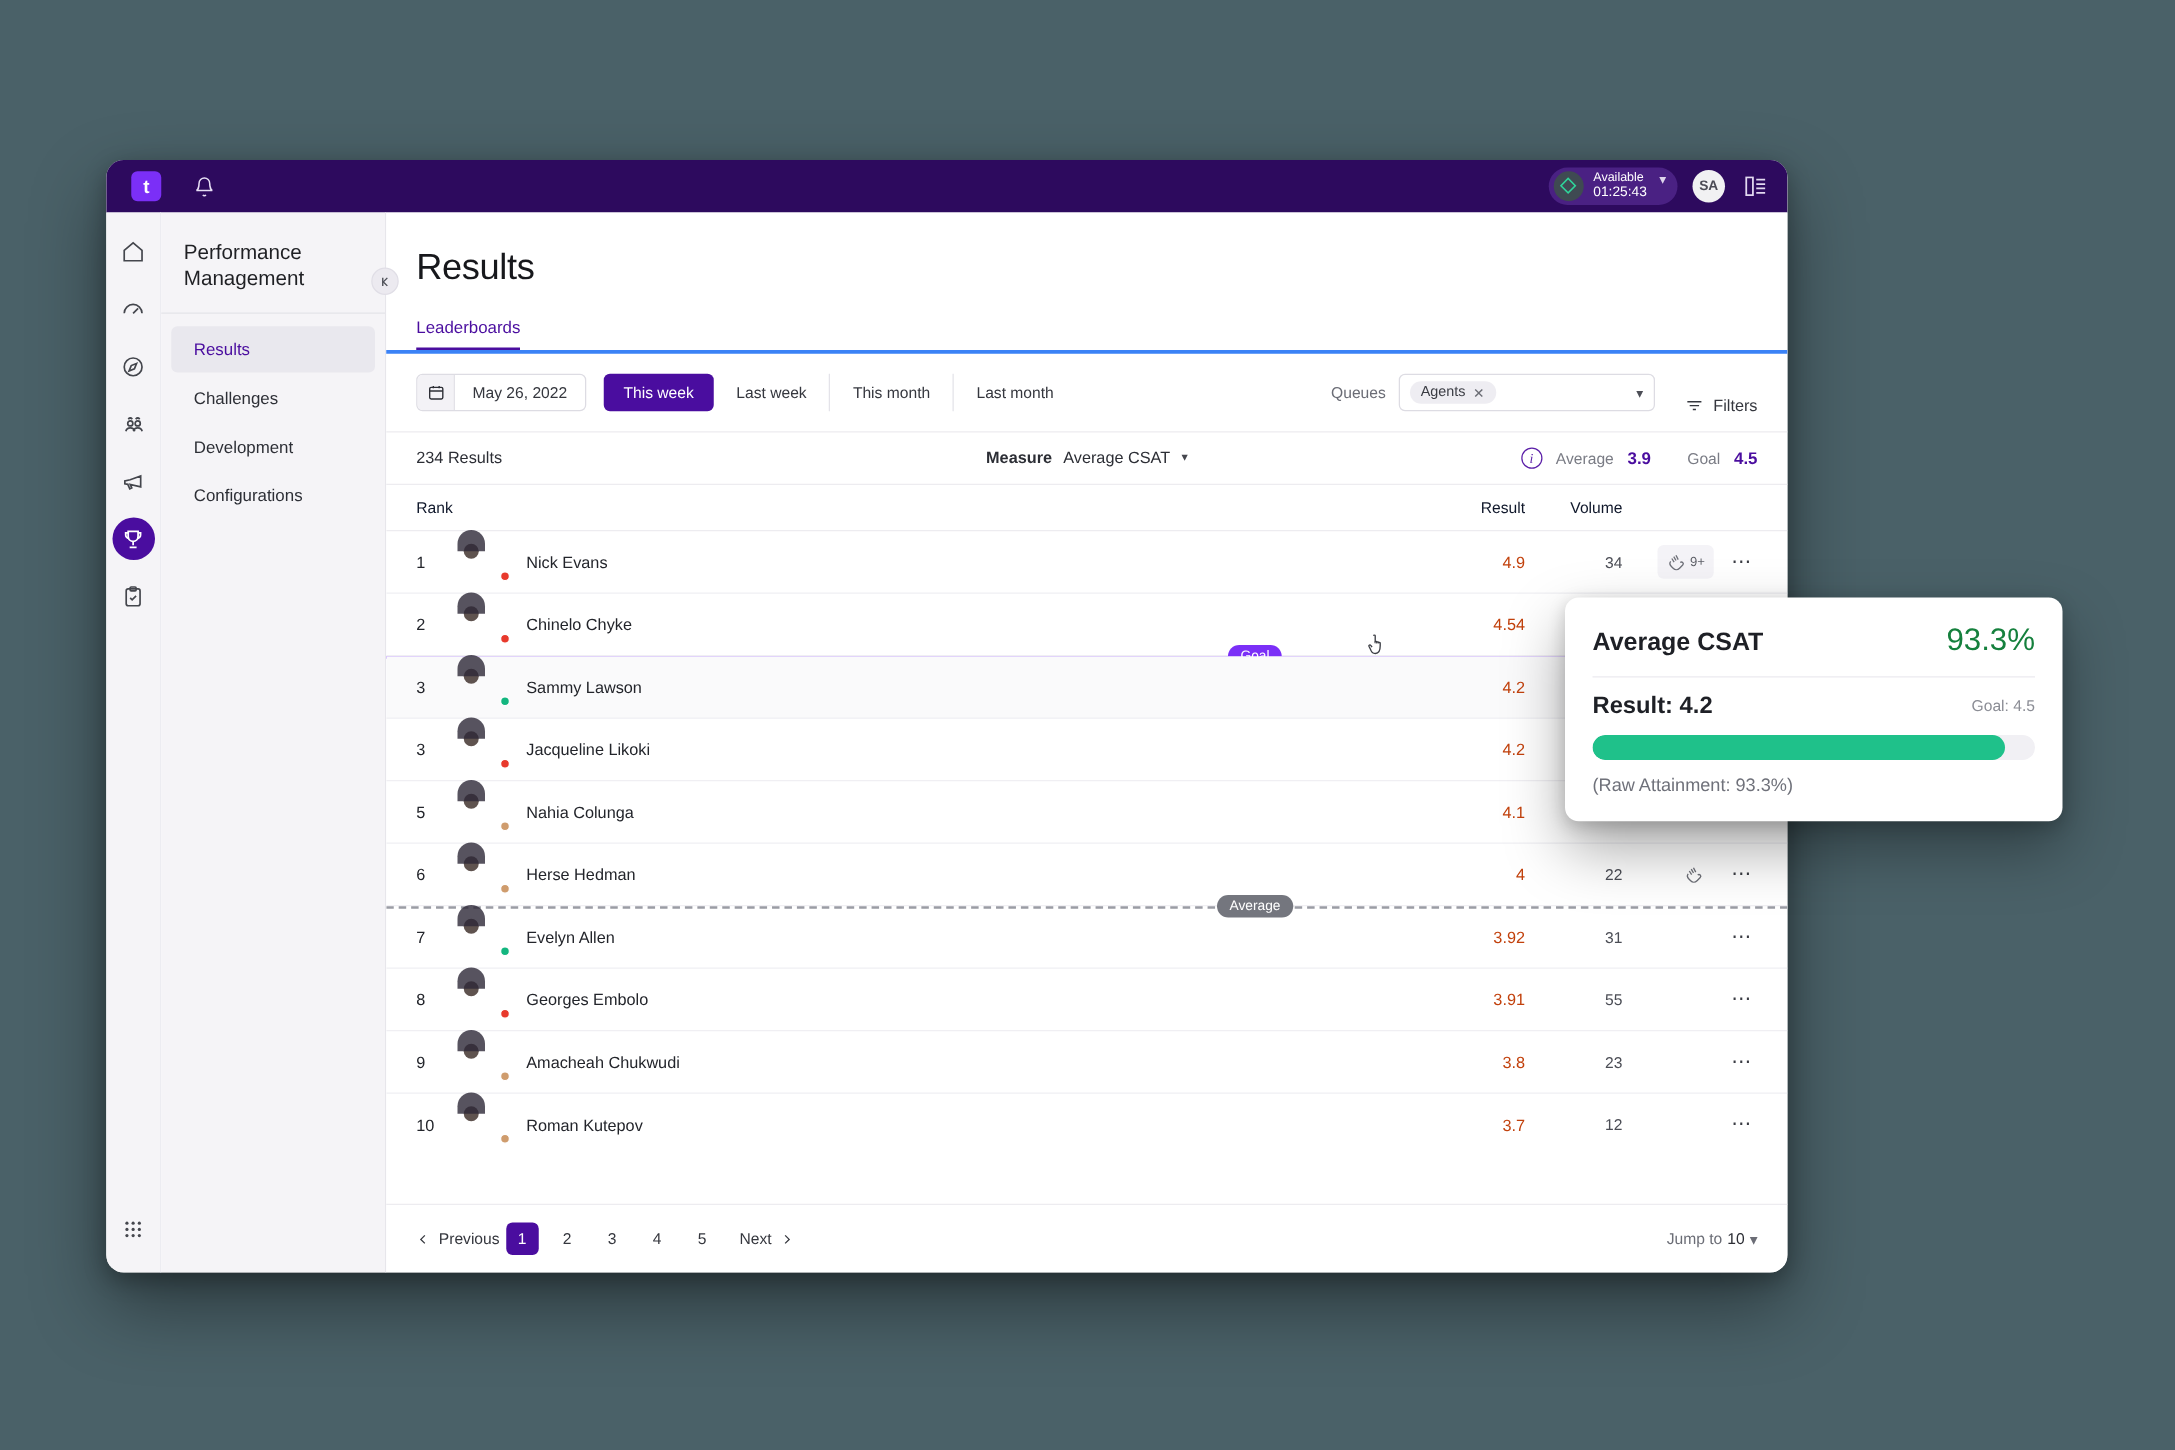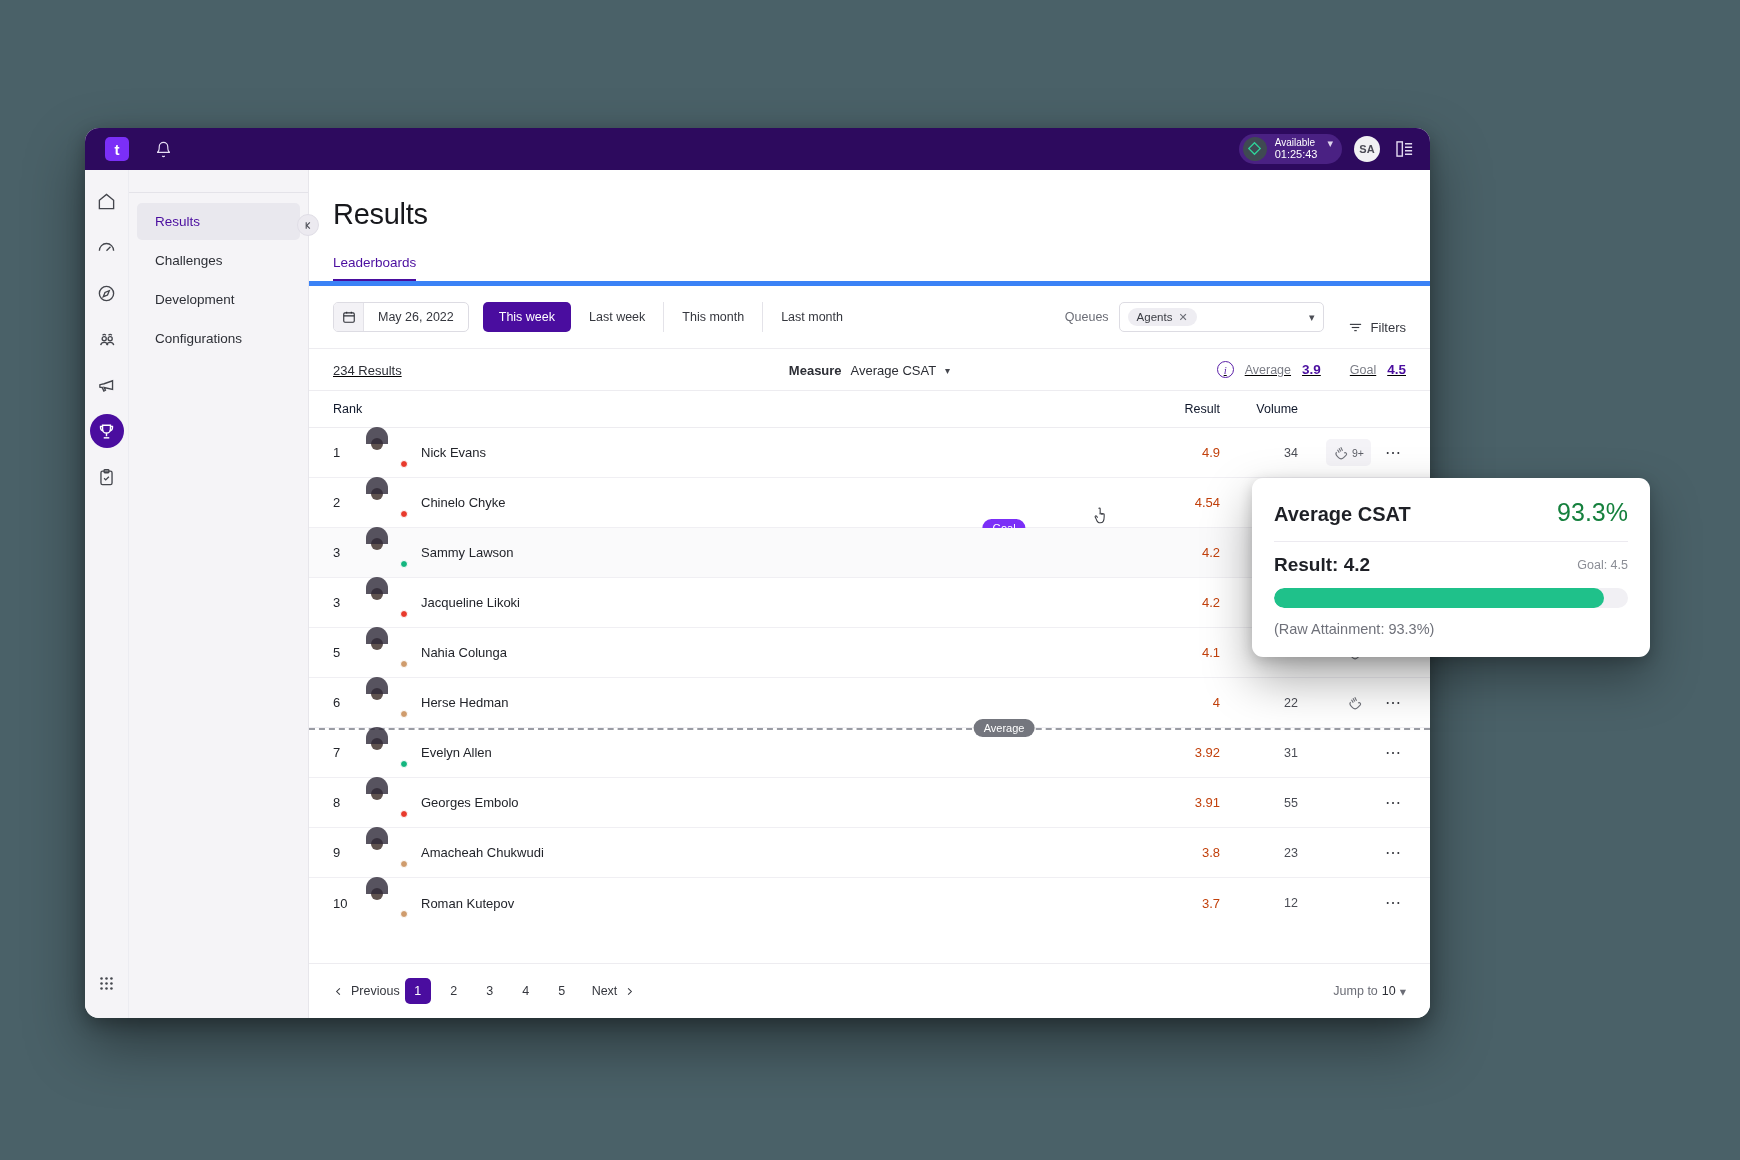--- a/index.html
+++ b/index.html
@@ -96,21 +96,21 @@
     position:absolute; right:-11px; top:44px;
     width:22px; height:22px; border-radius:50%;
     background:#eceaf0; border:1px solid #e0dee6;
     display:flex; align-items:center; justify-content:center;
     font-size:10px; color:#4c4e56; cursor:pointer; z-index:5;
   }
 
   
   .main { flex:1; background:#fff; display:flex; flex-direction:column; min-width:0; position:relative;}
   .page-title { font-size:29px; font-weight:400; color:#17181c; padding: 28px 0 0 24px; letter-spacing:-.3px;}
-  .tabs { padding: 22px 0 0 24px; border-bottom:5px solid #3b82f6; }
+  .tabs { padding: 22px 0 0 24px; border-bottom:3px solid #3b82f6; }
   .tab {
     display:inline-block; font-size:13.5px; color:#4a0d9f;
     padding-bottom:9px; border-bottom:2.5px solid #4a0d9f; cursor:pointer;
   }
 
   
   .toolbar {
     display:flex; align-items:center; padding: 13px 24px 13px 24px;
     border-bottom:1px solid #edecf0; gap:0;
   }
@@ -146,22 +146,22 @@
   }
   .chip-x { color:#6a6c74; font-size:11px; cursor:pointer; }
   .sel-chev { margin-left:auto; color:#4c4e56; font-size:11px; }
   .filters-btn {
     display:flex; align-items:center; gap:8px; margin-left:24px;
     font-size:13px; color:#35373e; cursor:pointer;margin-top:21px;
   }
 
   
   .measure-row {
-    display:flex; align-items:flex-end; padding: 12px 24px;
-    border-bottom:1px solid #edecf0; position:relative;text-decoration:underline;
+    display:flex; align-items:flex-start; padding: 12px 24px;
+    border-bottom:1px solid #edecf0; position:relative;
   }
   .results-count { font-size:13px; color:#2c2e35; }
   .measure-center {
     position:absolute; left:50%; transform:translateX(-50%);
     display:flex; align-items:center; gap:9px;
   }
   .measure-lbl { font-size:13px; color:#2c2e35; font-weight:600; }
   .measure-val { font-size:13px; color:#2c2e35; }
   .m-chev { font-size:10px; color:#45474e; }
   .stats { margin-left:auto; display:flex; align-items:center; gap:11px; }
@@ -392,20 +392,21 @@
               <circle cx="12" cy="12" r="1.8"></circle>
               <circle cx="19" cy="12" r="1.8"></circle>
             <circle cx="5" cy="19" r="1.8"></circle>
               <circle cx="12" cy="19" r="1.8"></circle>
               <circle cx="19" cy="19" r="1.8"></circle>
           </svg>
         </div>
       </div>
 
       <div class="side-nav">
+        <div class="side-title">Performance Management</div>
         <div class="side-sep"></div>
         <div class="nav-item active">Results</div>
         <div class="nav-item">Challenges</div>
         <div class="nav-item">Development</div>
         <div class="nav-item">Configurations</div>
         <div class="collapse-btn">
           <svg width="11" height="11" viewBox="0 0 24 24" fill="none" stroke="currentColor" stroke-width="2.4">
             <path d="M15 5l-7 7 7 7"></path>
               <path d="M7 5v14"></path>
           </svg>

